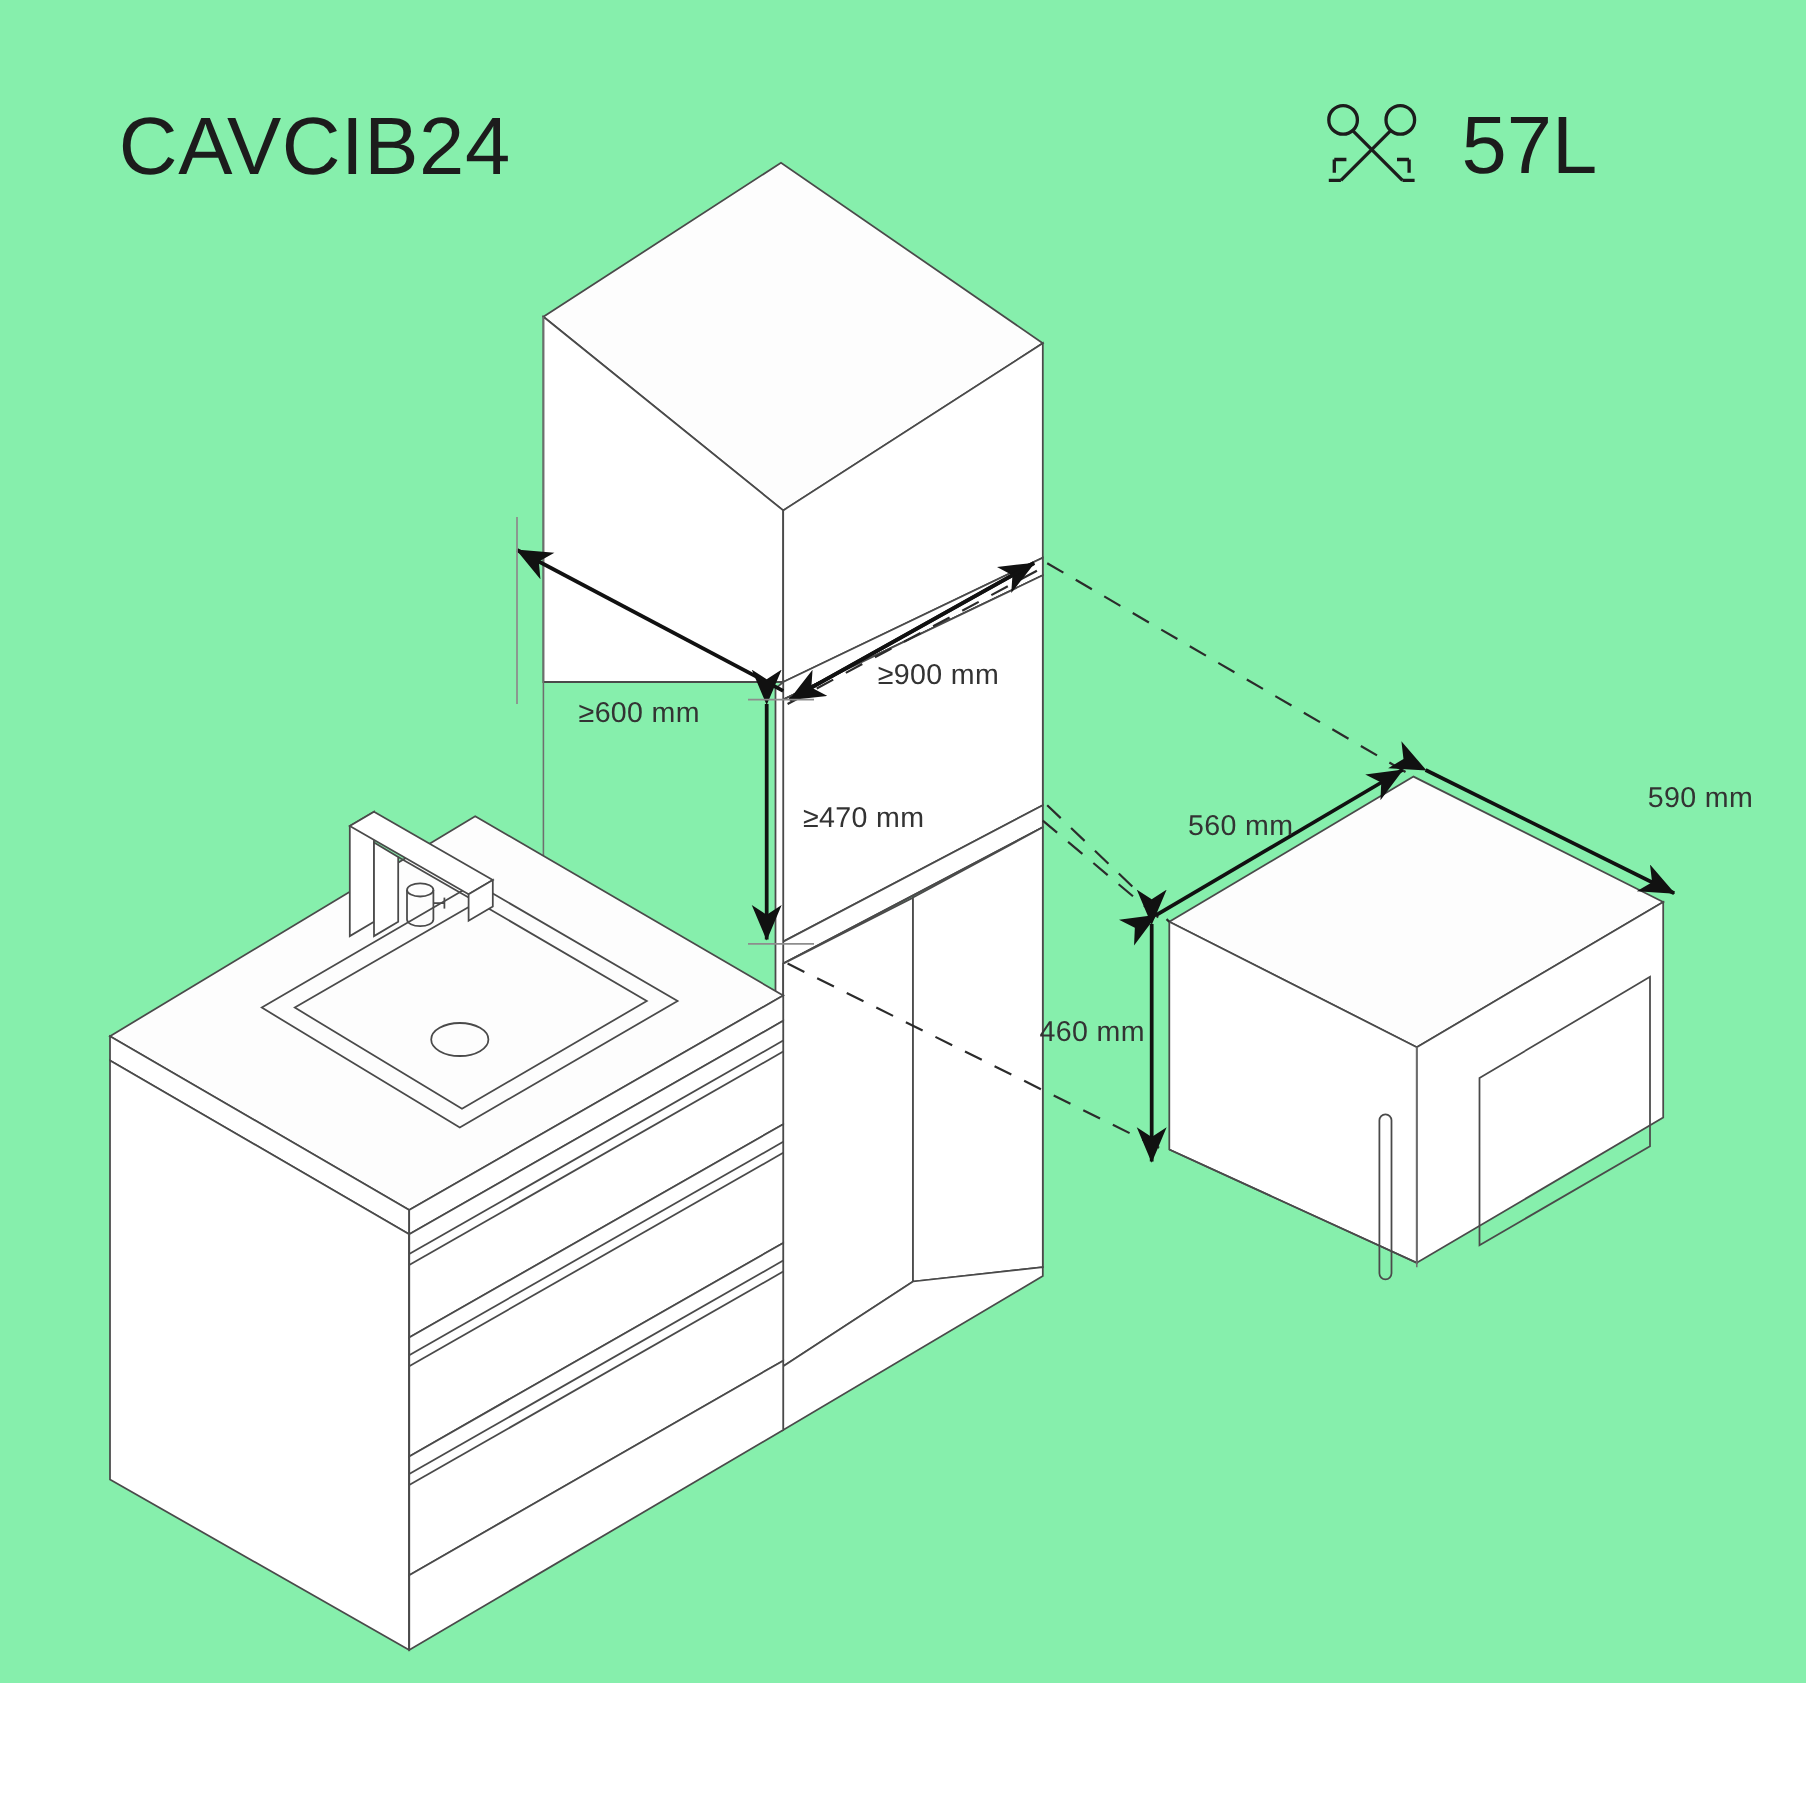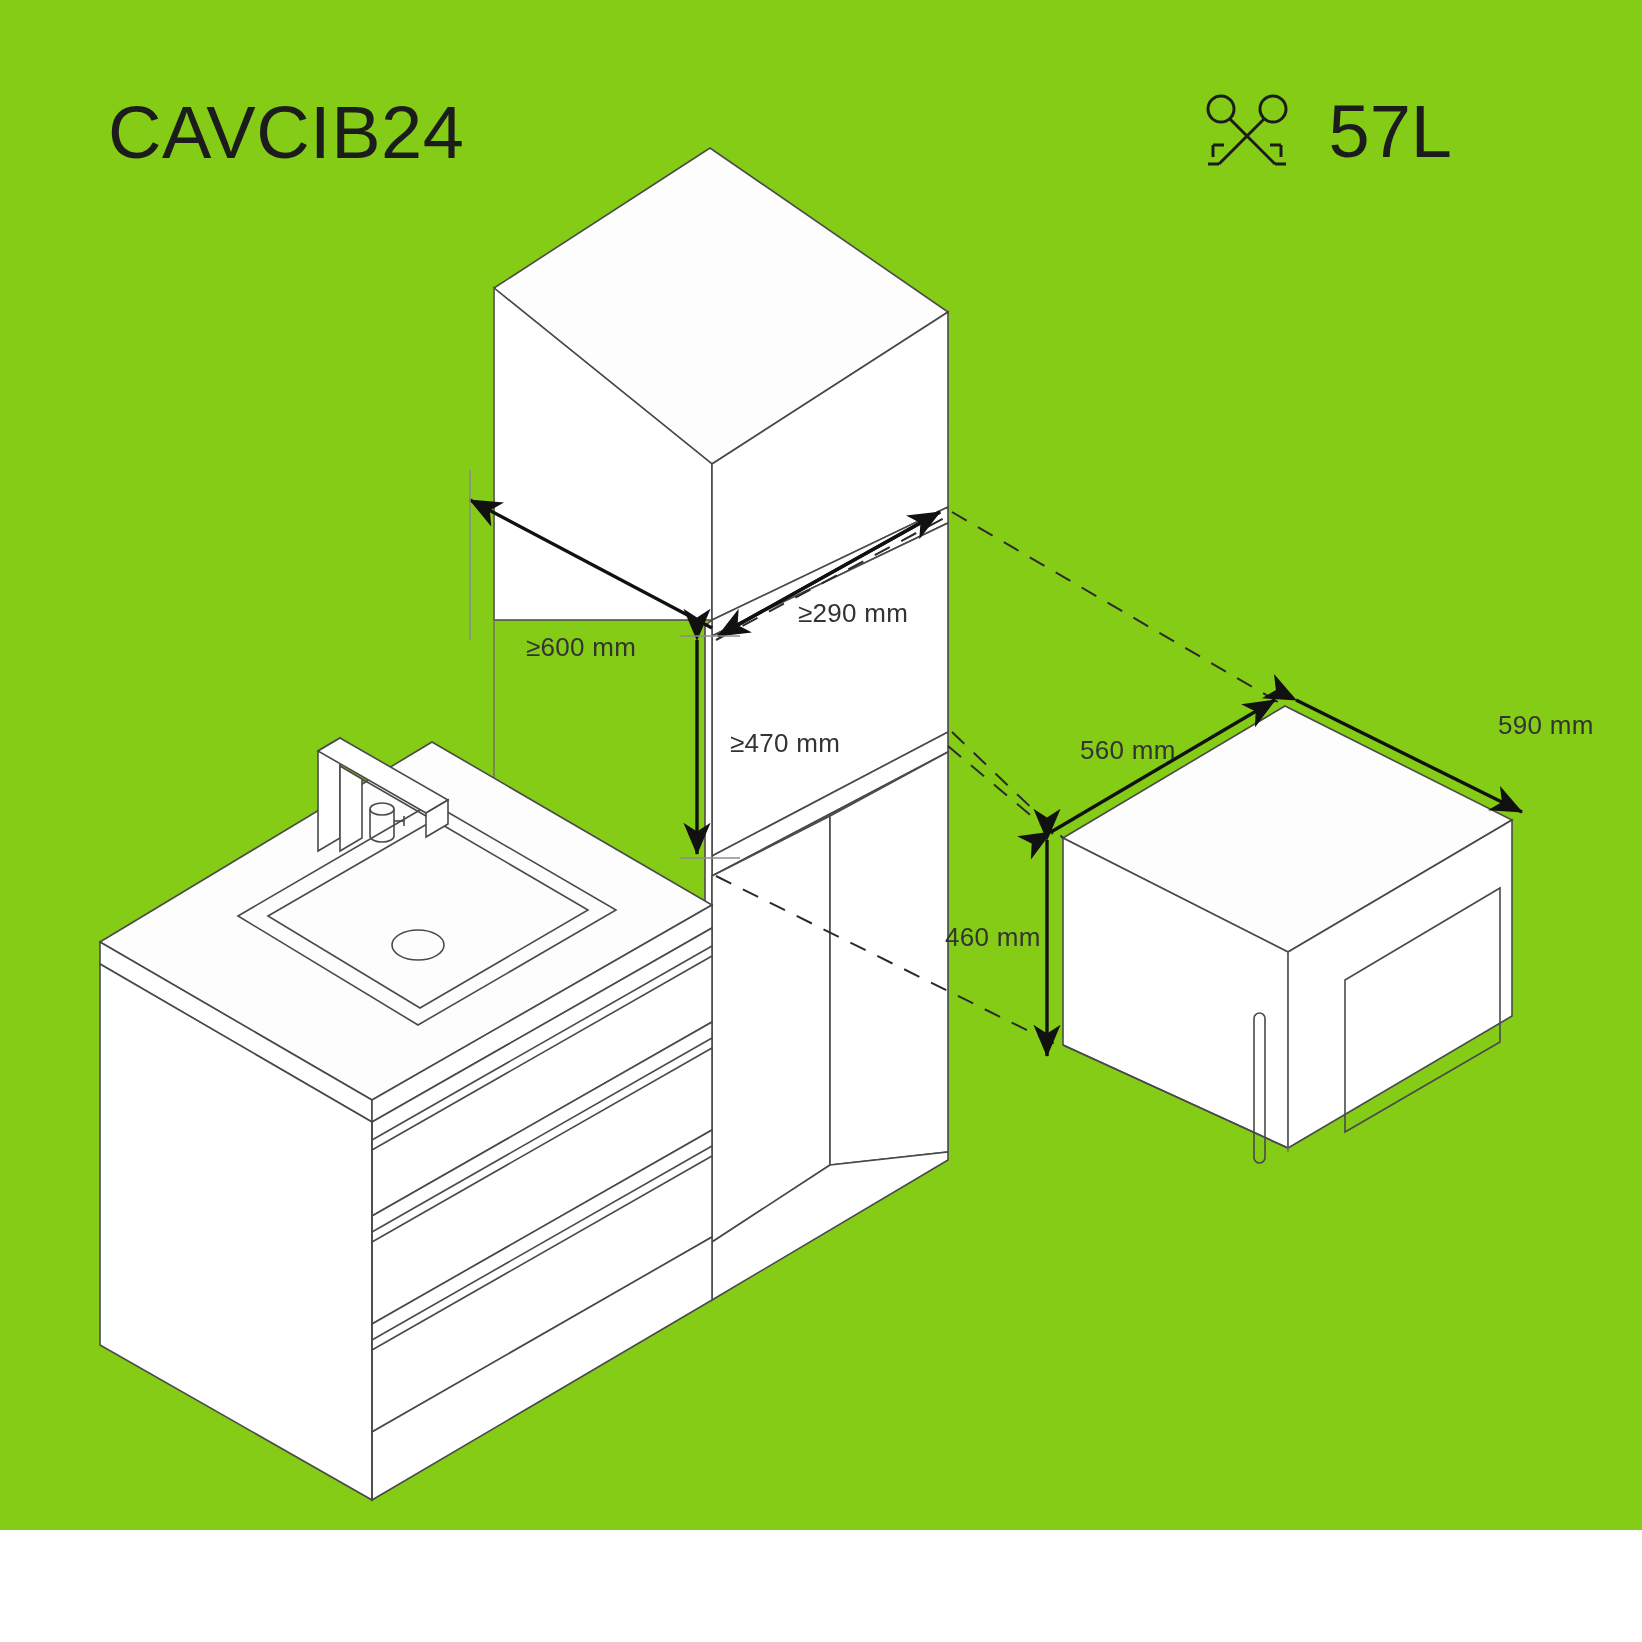--- a/index.html
+++ b/index.html
@@ -10,21 +10,21 @@
   body {
     width: 1642px;
     height: 1642px;
     font-family: "Liberation Sans", sans-serif;
     overflow: hidden;
   }
   #sheet {
     position: relative;
     width: 1642px;
     height: 1530px;
-    background: #84cc16;
+    background: #86efac;
   }
   .header {
     position: absolute;
     top: 0; left: 0;
     width: 1642px;
     height: 220px;
   }
   #model-title {
     position: absolute;
     left: 108px;
@@ -224,21 +224,21 @@
       <line class="dim" x1="1296" y1="700" x2="1522" y2="812" marker-start="url(#ah)" marker-end="url(#ah)"></line>
     </g>
 
     <g>
       <line class="dim" x1="1047" y1="840" x2="1047" y2="1056" marker-start="url(#ah)" marker-end="url(#ah)"></line>
     </g>
   </svg>
 
   <div class="dim-label" style="left:526px; top:632px;">≥600 mm</div>
 
-  <div class="dim-label" style="left:798px; top:598px;">≥290 mm</div>
+  <div class="dim-label" style="left:798px; top:598px;">≥900 mm</div>
 
   <div class="dim-label" style="left:730px; top:728px;">≥470 mm</div>
 
   <div class="dim-label" style="left:1080px; top:710px;margin-top:25px;">560 mm</div>
 
   <div class="dim-label" style="left:1460px; top:710px;margin-left:38px;">590 mm</div>
 
   <div class="dim-label" style="left:945px; top:922px;">460 mm</div>
 
 </div>

